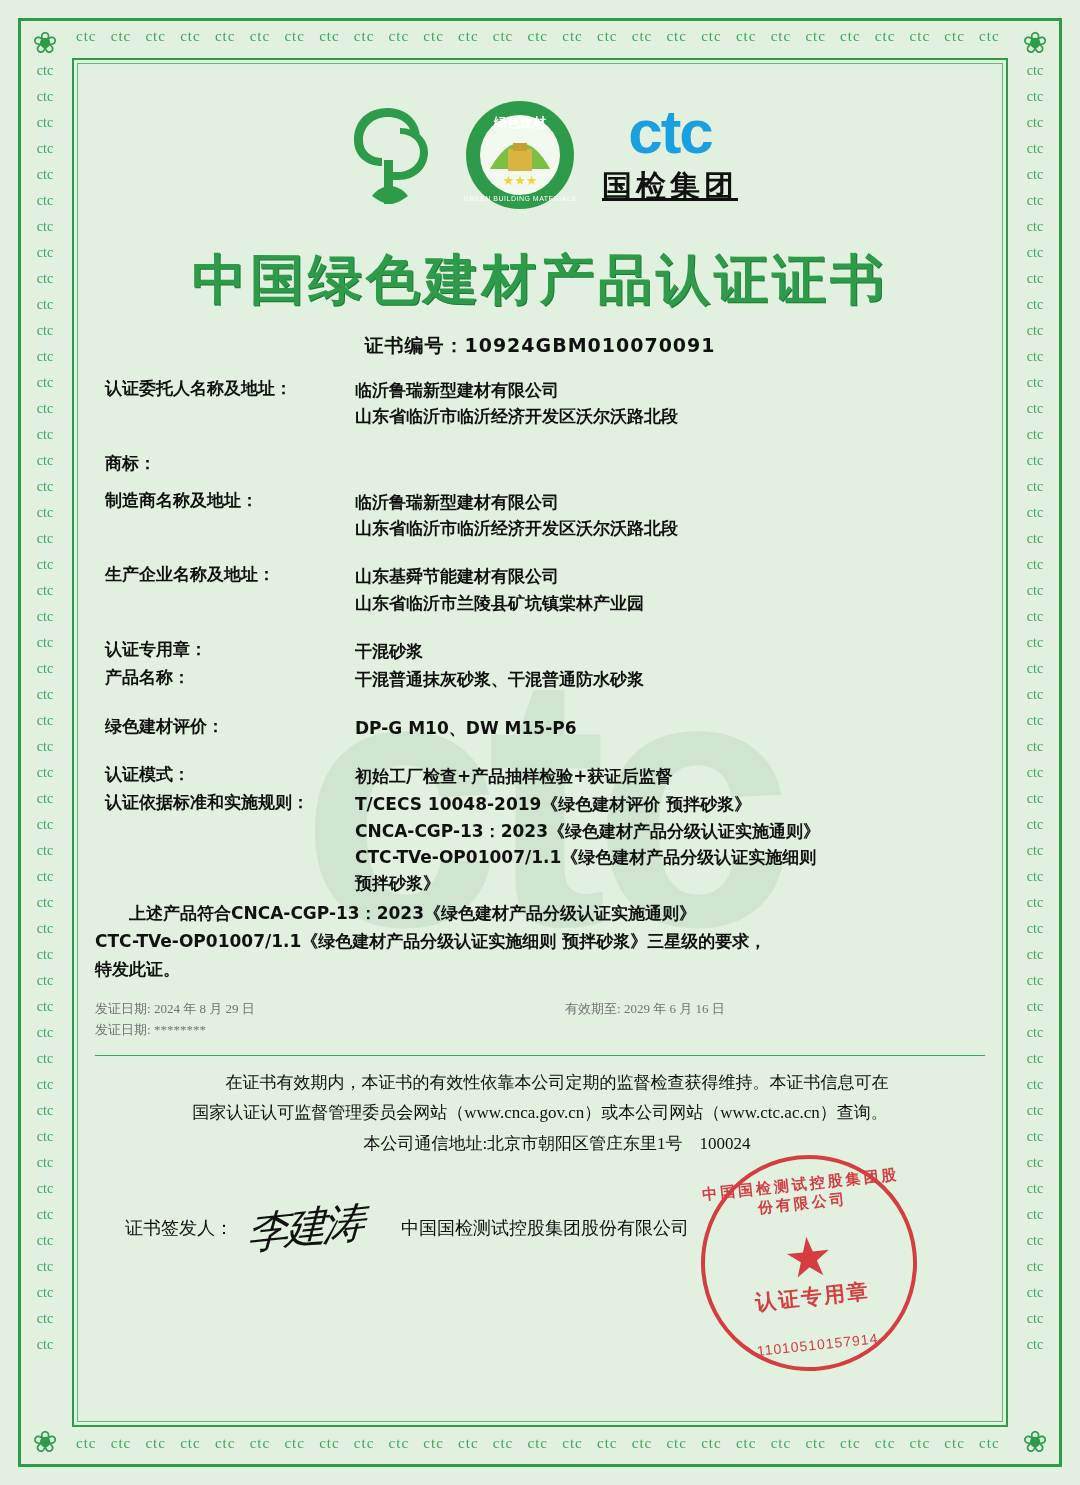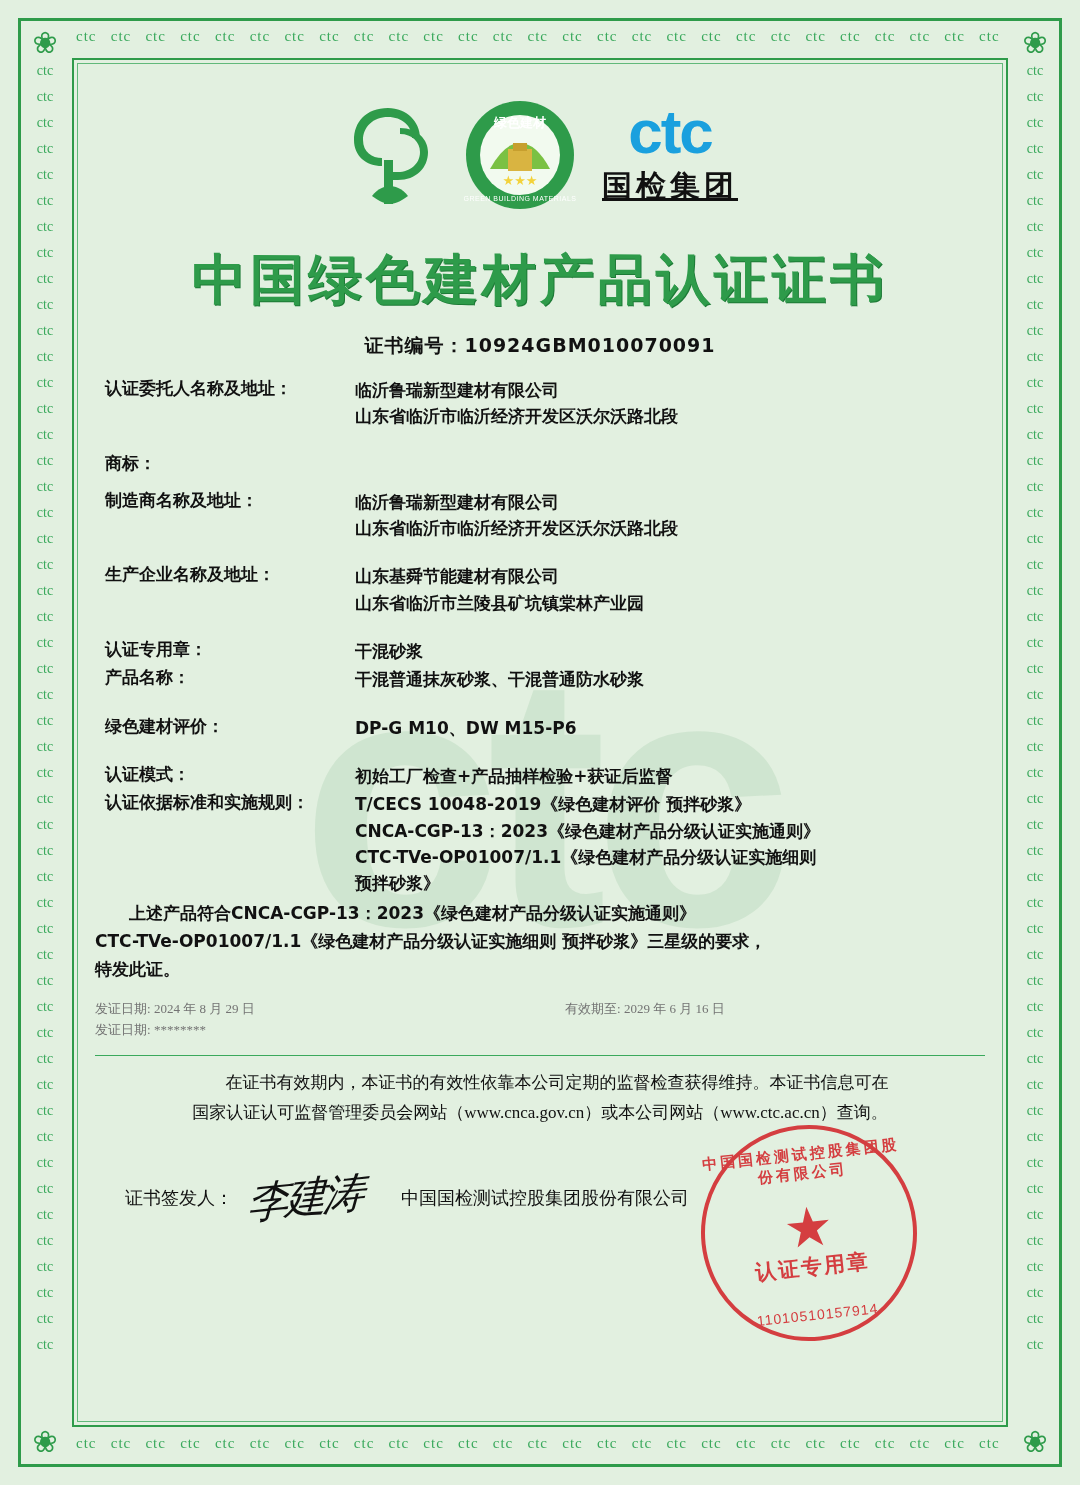--- a/index.html
+++ b/index.html
@@ -435,20 +435,21 @@
           <span>2029 年 6 月 16 日</span>
         </div>
       </div>
     </div>
 
     <div class="divider"></div>
 
     <div class="notes">
       <div class="indent">在证书有效期内，本证书的有效性依靠本公司定期的监督检查获得维持。本证书信息可在</div>
       <div>国家认证认可监督管理委员会网站（www.cnca.gov.cn）或本公司网站（www.ctc.ac.cn）查询。</div>
+      <div class="indent">本公司通信地址:北京市朝阳区管庄东里1号　100024</div>
     </div>
 
     <div class="signature-row">
       <span class="sig-label">证书签发人：</span>
       <span class="sig-script">李建涛</span>
       <span class="issuer">中国国检测试控股集团股份有限公司</span>
 
       <div class="seal">
         <div class="seal-arc">中国国检测试控股集团股份有限公司</div>
         <div class="star">★</div>

